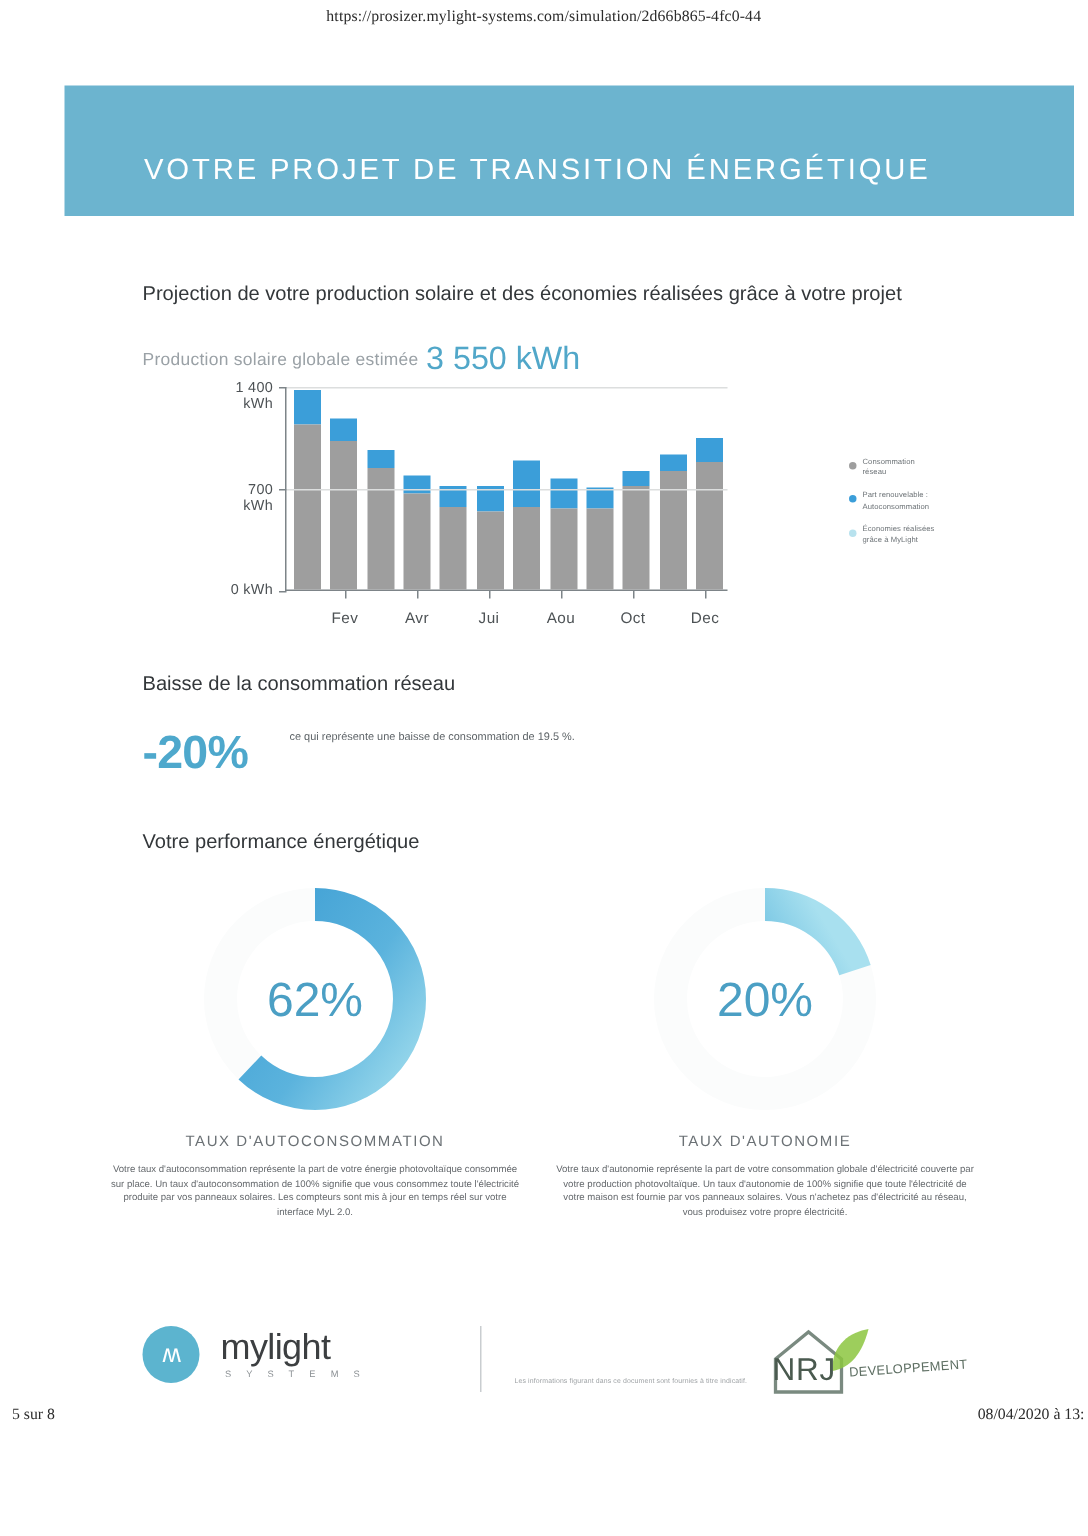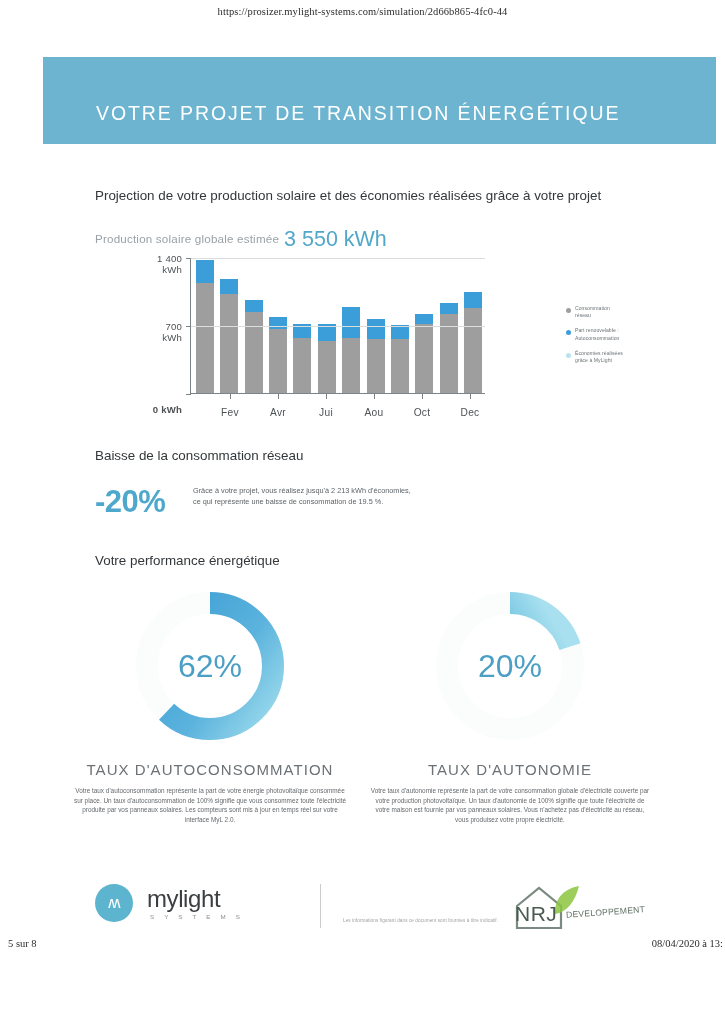--- a/index.html
+++ b/index.html
@@ -255,22 +255,22 @@
     width: 172px;
     height: 172px;
     display: flex;
     align-items: center;
     justify-content: center;
     font-size: 32px;
     color: #4b9fc4;
     letter-spacing: 0;
   }
   .donut-title {
-    margin-top: 9px;
-    font-size: 15px;
+    margin-top: 4px;
+    font-size: 10px;
     letter-spacing: 1.05px;
     color: #6b7175;
   }
   .donut-desc {
     margin-top: 8px;
     font-size: 6.4px;
     line-height: 9.6px;
     color: #65696d;
     padding: 0 10px;
   }
@@ -435,21 +435,21 @@
           <div class="bar">
             <div class="seg-blue" style="height: 11.6571px;"></div>
             <div class="seg-gray" style="height: 78.6857px;"></div>
           </div>
           <div class="bar">
             <div class="seg-blue" style="height: 15.5429px;"></div>
             <div class="seg-gray" style="height: 85.4857px;"></div>
           </div>
         </div>
     <div class="tickmark" style="top: 135.5px;"></div>
-        <div class="ylabel" style="top: 146px; font-weight: bold;">0 kWh</div>
+        <div class="ylabel" style="top: 130px;">0 kWh</div>
         <div class="gridline" style="top: 68px;"></div>
         <div class="tickmark" style="top: 67.5px;"></div>
         <div class="ylabel" style="top: 63px;">700<br>kWh</div>
         <div class="gridline" style="top: 0px;"></div>
         <div class="tickmark" style="top: -0.5px;"></div>
         <div class="ylabel" style="top: -5px;">1&nbsp;400<br>kWh</div>
       </div>
     <div class="xticks" id="xticks">
         <div class="xtick" style="left: 40px;"></div>
         <div class="xlabel" style="left: 40px;">Fev</div>
@@ -477,21 +477,20 @@
       </div>
       <div class="legend-item">
         <span class="legend-dot" style="background: rgb(184, 226, 238);"></span>
         <span class="legend-label">Économies réalisées<br>grâce à MyLight</span>
       </div>
     </div>
 
   <div class="section-title" id="baisse-title">Baisse de la consommation réseau</div>
   <div class="pct-big">-20%</div>
   <div class="pct-text">
-    <div>Grâce à votre projet, vous réalisez jusqu'à 2 213 kWh d'économies,</div>
     <div>ce qui représente une baisse de consommation de 19.5 %.</div>
   </div>
 
   <div class="section-title" id="perf-title">Votre performance énergétique</div>
 
   <div class="donuts">
     <div class="donut-col" id="col-left">
       <div class="donut-wrap">
         <svg width="172" height="172" viewBox="0 0 172 172">
           <defs>

